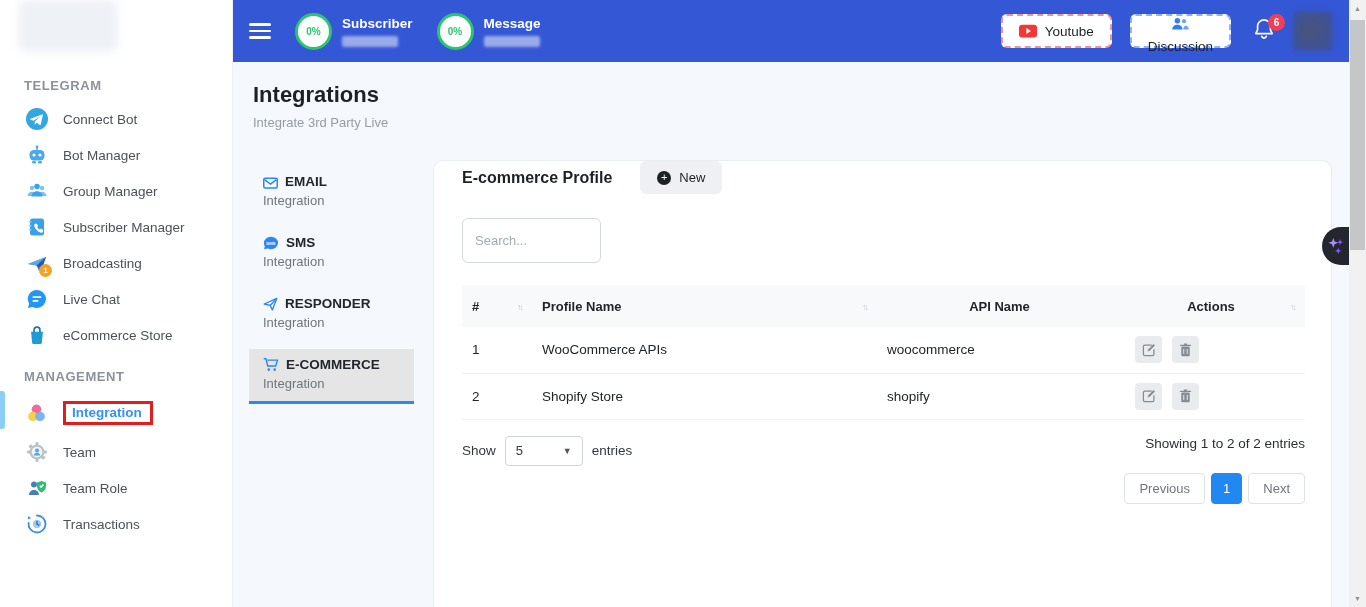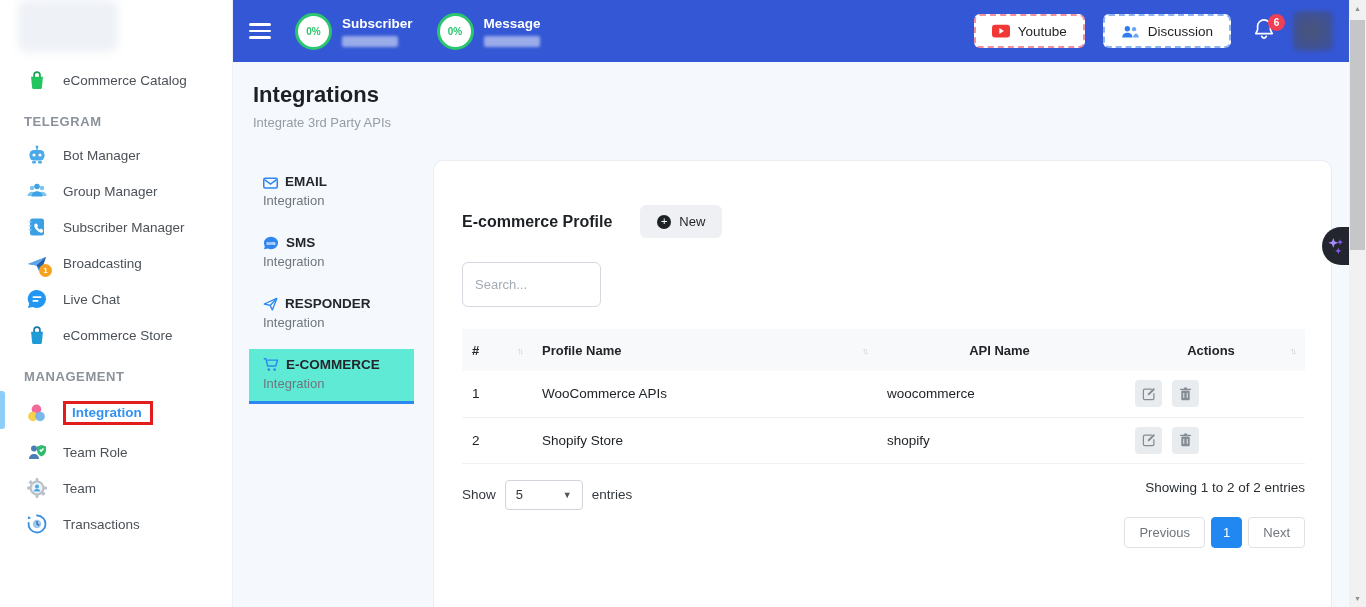--- a/index.html
+++ b/index.html
@@ -21,41 +21,41 @@
   .topbar { position:absolute; left:233px; top:0; width:1116px; height:62px; background:#3457d5; display:flex; align-items:center; z-index:4; }
   .hamburger { margin-left:16px; width:22px; cursor:pointer; }
   .hamburger span { display:block; height:2.5px; background:#fff; border-radius:2px; margin:4px 0; }
   .stat { display:flex; align-items:center; margin-left:24px; gap:10px; }
   .ring { width:37px; height:37px; border-radius:50%; background:#fff; border:3px solid #2bc46f; display:flex; align-items:center; justify-content:center; font-size:10px; font-weight:bold; color:#2bc46f; }
   .stat-label { color:#fff; font-weight:bold; font-size:13.5px; }
   .redacted { margin-top:5px; width:56px; height:11px; background:rgba(255,255,255,.5); border-radius:2px; filter:blur(1.5px); }
   .top-right { margin-left:auto; display:flex; align-items:center; gap:18px; margin-right:16px; }
   .pill-btn { height:34px; padding:0 16px; background:#fff; border-radius:6px; display:flex; align-items:center; gap:8px; font-size:13.5px; color:#1d2125; cursor:pointer; }
   .pill-btn.yt { border:2px dashed #f2919b; }
-  .pill-btn.disc { border:2px dashed #8fb3f2; }
+  .pill-btn.disc { border:2px dashed #8fb3f2;flex-direction:column; }
   .bell-wrap { position:relative; margin-left:4px; cursor:pointer; }
   .bell-badge { position:absolute; top:-3px; right:-10px; min-width:17px; height:17px; border-radius:50%; background:#ef4056; color:#fff; font-size:10px; font-weight:bold; display:flex; align-items:center; justify-content:center; }
   .avatar { width:40px; height:40px; border-radius:6px; background:radial-gradient(circle at 45% 50%, #4a5576, #3950a8); filter:blur(2px); cursor:pointer; }
 
   
   .content { position:absolute; left:233px; top:62px; width:1116px; height:545px; background:#f5f8fc; z-index:3; }
   .page-head { padding:20px 0 0 20px; }
   .page-title { font-size:22px; font-weight:bold; color:#1d2125; }
   .page-sub { margin-top:7px; font-size:13px; color:#949ca5; }
 
   
   .subnav { position:absolute; left:16px; top:104px; width:165px; }
   .subnav-item { padding:8px 14px 10px; margin-bottom:9px; cursor:pointer; }
-  .subnav-item.active { background:#5eead4; border-bottom:3px solid #2e86f0; }
+  .subnav-item.active { background:#e5e5e5; border-bottom:3px solid #2e86f0; }
   .subnav-title { display:flex; align-items:flex-end; gap:7px; font-size:13.5px; font-weight:bold; color:#23272c; }
   .subnav-sub { margin-top:4px; font-size:13px; color:#6f767e; }
 
   
   .card { position:absolute; left:200px; top:98px; width:899px; height:447px; background:#fff; border:1px solid #e9edf2; border-bottom:none; border-radius:10px 10px 0 0; padding:0 28px; }
-  .panel-head { margin-top:44px; display:flex; align-items:center; gap:28px; }
+  .panel-head { display:flex; align-items:center; gap:28px; }
   .panel-title { font-size:16px; font-weight:bold; color:#1d2125; }
   .new-btn { display:flex; align-items:center; gap:8px; background:#eef0f3; border:none; border-radius:6px; padding:9px 17px; font-size:13px; color:#1d2125; cursor:pointer; font-family:inherit; }
   .plus-circ { width:14px; height:14px; border-radius:50%; background:#1d2125; color:#fff; font-size:11px; line-height:13px; text-align:center; display:inline-block; }
   .search-input { margin-top:24px; width:139px; height:45px; border:1px solid #d3d9df; border-radius:6px; padding:0 12px; font-size:13px; font-family:inherit; color:#3a4046; outline:none; display:block; }
   .search-input::placeholder { color:#a3abb3; }
 
   table { margin-top:22px; width:843px; border-collapse:collapse; }
   thead th { height:42px; background:#f8f9fb; font-size:13px; color:#212529; padding:0 10px; vertical-align:middle; }
   th.l { text-align:left; } th.c { text-align:center; }
   .sort { float:right; color:#c3c9d0; font-size:9px; letter-spacing:-2px; margin-top:3px; cursor:pointer; }
@@ -79,32 +79,32 @@
   .sb-arrow { position:absolute; left:0; width:17px; height:17px; display:flex; align-items:center; justify-content:center; font-size:7px; color:#8f8f8f; cursor:pointer; }
   .sb-thumb { position:absolute; left:1px; top:20px; width:15px; height:230px; background:#c4c6c8; cursor:pointer; }
 </style>
 </head>
 <body>
 
 <div class="sidebar">
   <div class="logo-blur"></div>
   <div class="side-list">
 
-    <div class="side-item">
-      <span class="ic">
-        <svg width="22" height="22" viewBox="0 0 24 24">
-            <path d="M5.5 8.5h13l-1.2 12a1.5 1.5 0 0 1-1.5 1.3H8.2a1.5 1.5 0 0 1-1.5-1.3L5.5 8.5z" fill="#22c55e"></path>
-            <path d="M8.8 9V6.6a3.2 3.2 0 0 1 6.4 0V9" fill="none" stroke="#15a04c" stroke-width="1.8"></path>
-          </svg>
-      </span>
-      <span>eCommerce Catalog</span>
-    </div>
 
     <div class="section-label">TELEGRAM</div>
 
+    <div class="side-item">
+      <span class="ic">
+        <svg width="24" height="24" viewBox="0 0 24 24">
+            <circle cx="12" cy="12" r="11" fill="#33a6e4"></circle>
+            <path d="M5.5 11.8l11.5-4.4c.6-.2 1 .1.8.9l-2 9.1c-.1.6-.5.8-1 .5l-3-2.2-1.5 1.4c-.2.2-.4.3-.7.3l.2-3 5.6-5-6.9 4.3-2.9-.9c-.6-.2-.6-.7-.1-1z" fill="#fff"></path>
+          </svg>
+      </span>
+      <span>Connect Bot</span>
+    </div>
 
     <div class="side-item">
       <span class="ic">
         <svg width="24" height="24" viewBox="0 0 24 24">
             <circle cx="12" cy="4" r="1.4" fill="#4aa9e9"></circle>
             <rect x="11.3" y="4.6" width="1.4" height="2.4" fill="#4aa9e9"></rect>
             <rect x="4.5" y="7" width="15" height="10.5" rx="4.5" fill="#4aa9e9"></rect>
             <circle cx="9" cy="12" r="1.6" fill="#fff"></circle>
             <circle cx="15" cy="12" r="1.6" fill="#fff"></circle>
             <rect x="7" y="18" width="4" height="2.4" rx="1.2" fill="#4aa9e9"></rect>
@@ -179,32 +179,20 @@
     <div class="side-item" style="height:42px;">
       <span class="active-bar"></span>
       <span class="ic">
         <svg width="25" height="25" viewBox="0 0 24 24">
             <circle cx="12" cy="8" r="4.6" fill="#f2699c"></circle>
             <circle cx="8.6" cy="14.8" r="4.6" fill="#f7ce46" opacity=".95"></circle>
             <circle cx="15.4" cy="14.8" r="4.6" fill="#6cb0ea" opacity=".9"></circle>
           </svg>
       </span>
       <span class="red-box">Integration</span>
-    </div>
-
-    <div class="side-item">
-      <span class="ic">
-        <svg width="24" height="24" viewBox="0 0 24 24">
-            <circle cx="9" cy="8.5" r="3" fill="#4a7fb5"></circle>
-            <path d="M4 19c0-3 2.2-5 5-5s5 2 5 5z" fill="#4a7fb5"></path>
-            <path d="M16.5 5l4.5 1.6v3.6c0 3-1.9 5.2-4.5 6.2-2.6-1-4.5-3.2-4.5-6.2V6.6z" fill="#2dbd6e"></path>
-            <path d="M14.8 9.8l1.3 1.3 2.4-2.6" fill="none" stroke="#fff" stroke-width="1.5"></path>
-          </svg>
-      </span>
-      <span>Team Role</span>
     </div>
 
     <div class="side-item">
       <span class="ic">
         <svg width="24" height="24" viewBox="0 0 24 24">
             <g fill="#b9c0c7">
               <circle cx="12" cy="12" r="7.5"></circle>
               <rect x="10.6" y="2" width="2.8" height="4" rx="1"></rect>
               <rect x="10.6" y="18" width="2.8" height="4" rx="1"></rect>
               <rect x="2" y="10.6" width="4" height="2.8" rx="1"></rect>
@@ -216,20 +204,32 @@
             <circle cx="12" cy="10.4" r="2" fill="#4aa9e9"></circle>
             <path d="M8.6 15.6c.4-1.7 1.8-2.8 3.4-2.8s3 1.1 3.4 2.8z" fill="#4aa9e9"></path>
           </svg>
       </span>
       <span>Team</span>
     </div>
 
     <div class="side-item">
       <span class="ic">
         <svg width="24" height="24" viewBox="0 0 24 24">
+            <circle cx="9" cy="8.5" r="3" fill="#4a7fb5"></circle>
+            <path d="M4 19c0-3 2.2-5 5-5s5 2 5 5z" fill="#4a7fb5"></path>
+            <path d="M16.5 5l4.5 1.6v3.6c0 3-1.9 5.2-4.5 6.2-2.6-1-4.5-3.2-4.5-6.2V6.6z" fill="#2dbd6e"></path>
+            <path d="M14.8 9.8l1.3 1.3 2.4-2.6" fill="none" stroke="#fff" stroke-width="1.5"></path>
+          </svg>
+      </span>
+      <span>Team Role</span>
+    </div>
+
+    <div class="side-item">
+      <span class="ic">
+        <svg width="24" height="24" viewBox="0 0 24 24">
             <path d="M12 3.5a8.5 8.5 0 1 1-8.4 7.3" fill="none" stroke="#3a8fe0" stroke-width="1.8" stroke-linecap="round"></path>
             <path d="M2.6 7.2l1-3.3 2.6 2.3z" fill="#3a8fe0"></path>
             <circle cx="12" cy="12" r="4.2" fill="#9ec9ee"></circle>
             <path d="M12 9.5V12l1.8 1.2" fill="none" stroke="#2a6fb4" stroke-width="1.4" stroke-linecap="round"></path>
           </svg>
       </span>
       <span>Transactions</span>
     </div>
 
   </div>
@@ -289,21 +289,21 @@
       <span class="bell-badge">6</span>
     </div>
 
     <div class="avatar"></div>
   </div>
 </div>
 
 <div class="content">
   <div class="page-head">
     <div class="page-title">Integrations</div>
-    <div class="page-sub">Integrate 3rd Party APIs</div>
+    <div class="page-sub">Integrate 3rd Party Live</div>
   </div>
 
   <div class="subnav">
 
     <div class="subnav-item">
       <div class="subnav-title">
         <span style="display:inline-flex;">
           <svg width="15" height="12" viewBox="0 0 20 15">
               <rect x="1" y="1" width="18" height="13" rx="2" fill="none" stroke="#2e86f0" stroke-width="2"></rect>
               <path d="M2 3l8 6 8-6" fill="none" stroke="#2e86f0" stroke-width="2"></path>

